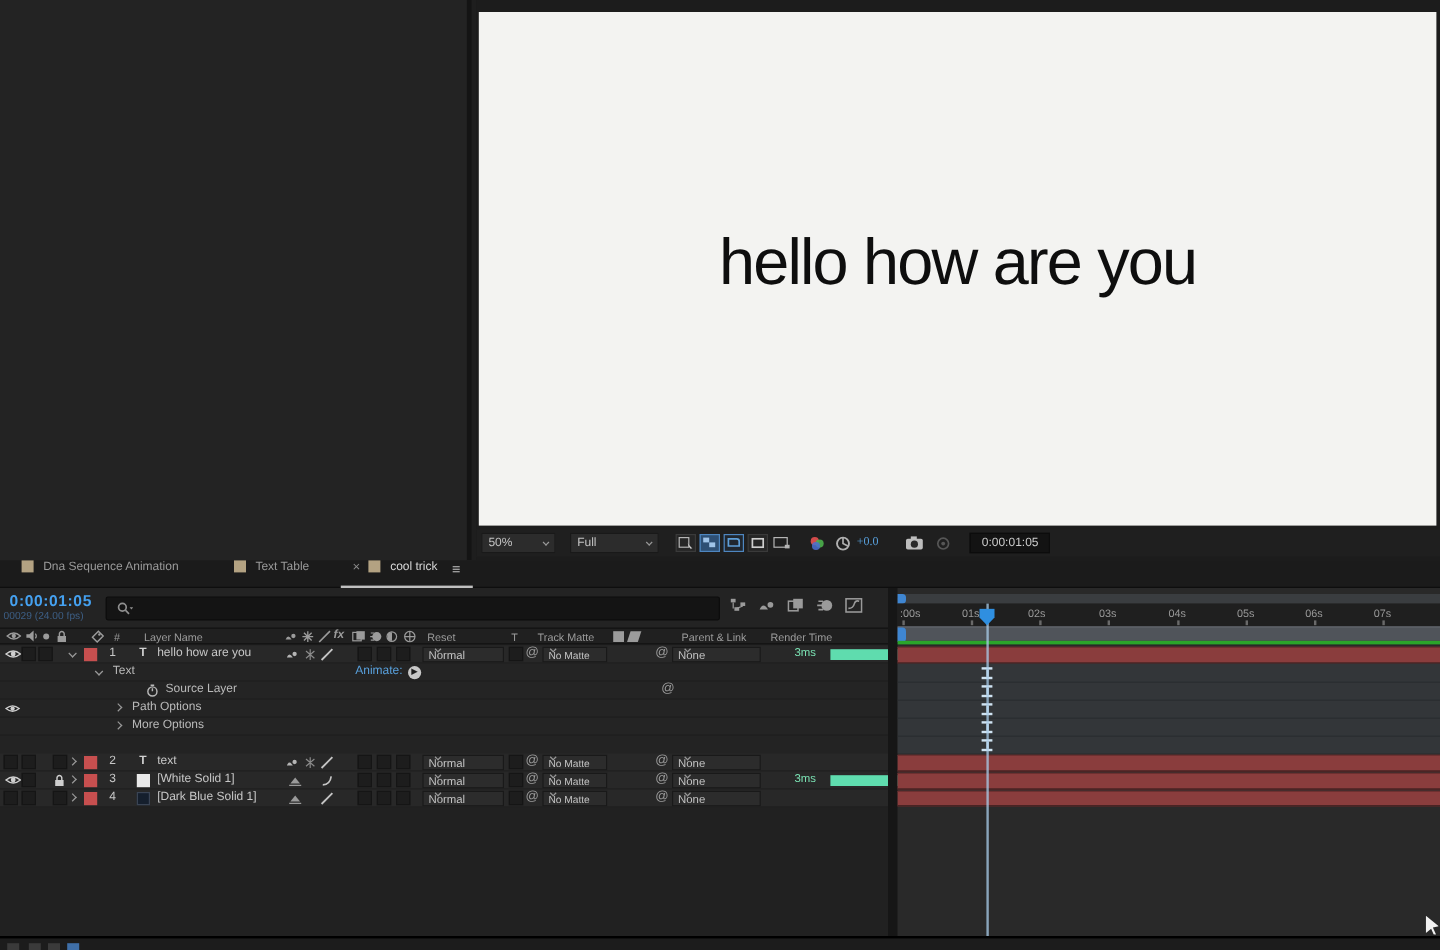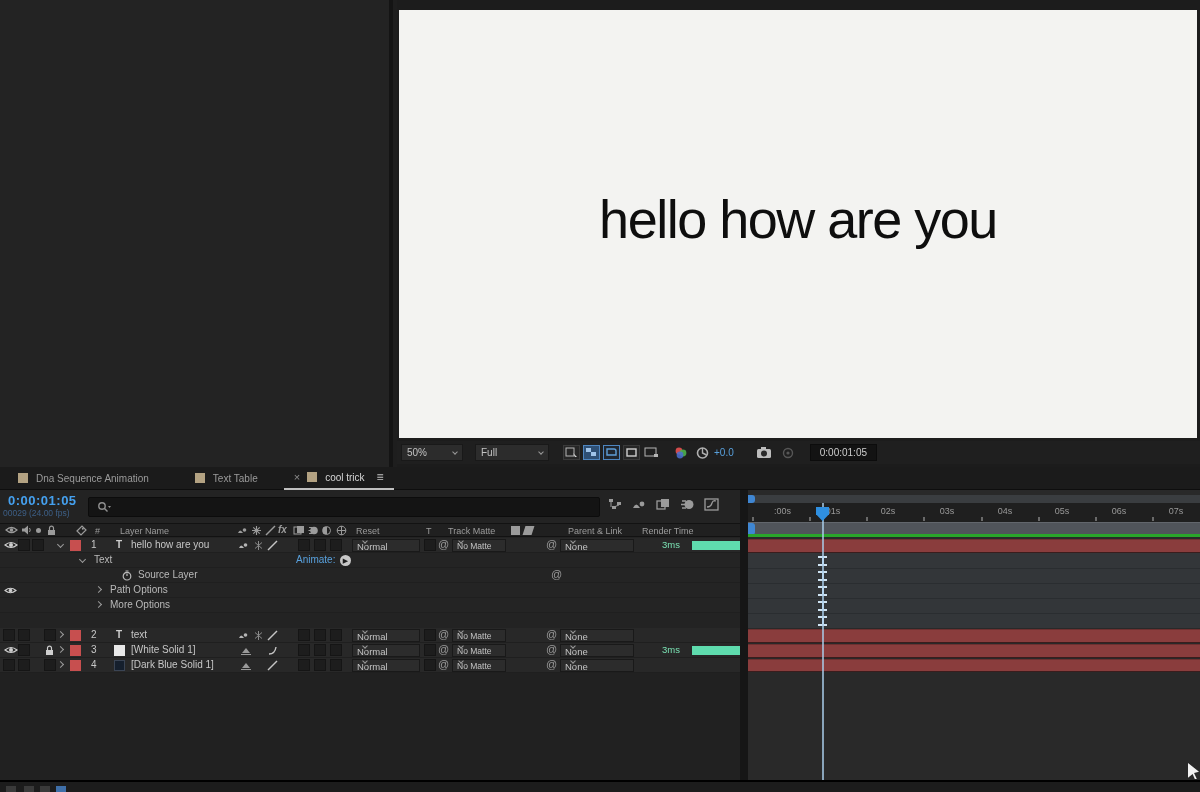--- a/index.html
+++ b/index.html
@@ -18,21 +18,21 @@
   .dd { background:#2c2c2c; border:1px solid #191919; color:#c3c3c3; font-size:10px; height:17px; display:flex; align-items:center; justify-content:space-between; padding:0 5px; }
   .caret { width:4px; height:4px; border-style:solid; border-color:#999; border-width:0 1.5px 1.5px 0; transform:rotate(45deg); margin-left:6px; margin-top:-2px; flex:none; }
   .vt-icon { width:17px; height:15px; margin-right:3px; border:1px solid #3a3a3a; background:#262626; position:relative; flex:none; }
   .vt-icon.blue { background:#2e4f74; border-color:#4e86c0; }
   .vt-icon.blueline { background:#20262e; border-color:#4e86c0; }
   .tc-box { background:#131313; border:1px solid #0c0c0c; color:#cdcdcd; font-size:10px; padding:2px 9px; }
 
   
   #timeline-panel { left:0; top:467px; width:1200px; height:325px; background:#232323; }
   .tab-bar { left:0; top:0; width:1200px; height:23px; background:#1b1b1b; border-bottom:1px solid #0e0e0e; display:flex; align-items:center; }
-  .tab { display:flex; align-items:center; height:23px; padding:0 10px; color:#9a9a9a; font-size:10px; }
+  .tab { display:flex; align-items:flex-start; height:23px; padding:0 10px; color:#9a9a9a; font-size:10px; }
   .tab .comp-icon { width:10px; height:10px; background:#b3a282; margin-right:8px; flex:none; }
   .tab.active { color:#d6d6d6; border-bottom:2px solid #c0c0c0; }
   .tab .close-x { color:#8d8d8d; margin-right:7px; font-size:11px; }
   .tab .menu-glyph { color:#c0c0c0; margin-left:12px; font-size:12px; }
 
   .tc-big { left:8px; top:26px; color:#45a1f0; font-size:13px; font-weight:bold; letter-spacing:.5px; }
   .tc-sub { left:3px; top:41px; color:#3d5f86; font-size:8.5px; }
   .search-box { left:88px; top:30px; width:512px; height:20px; background:#141414; border:1px solid #0c0c0c; border-radius:2px; display:flex; align-items:center; padding-left:8px; }
   .tl-toggle-row { left:608px; top:31px; display:flex; gap:9px; align-items:center; }
 
@@ -55,21 +55,21 @@
   .blue-lbl { color:#58a0dc; }
   .animate-btn { width:11px; height:11px; border-radius:50%; background:#c8c8c8; color:#1e1e1e; font-size:7px; line-height:11px; text-align:center; top:2px !important; }
 
   .tl-divider { left:740px; top:23px; width:8px; height:757px; background:#161616; }
 
   
   .track-bg   { left:748px; top:23px; width:452px; height:757px; background:#292929; }
   .navigator  { left:748px; top:28px; width:452px; height:8px;  background:#3a3d40; }
   .nav-handle { width:7px; height:8px; background:#3f86d2; border-radius:0 3px 3px 0; }
   .ruler      { left:748px; top:36px; width:452px; height:19px; background:#1f1f1f; color:#999; font-size:9px; }
-  .ruler .rlabel { position:absolute; top:3px; transform:translateX(-50%);margin-left:24px; }
+  .ruler .rlabel { position:absolute; top:3px; transform:translateX(-50%); }
   .ruler .rtick  { position:absolute; bottom:1px; width:1.5px; height:4px; background:#6a6a6a; }
   .workarea   { left:748px; top:55px; width:452px; height:12px; background:#50545a; border-top:1px solid #62666c; }
   .wa-handle  { width:7px; height:12px; background:#3f86d2; border-radius:0 3px 3px 0; }
   .cacheline  { left:748px; top:67px; width:452px; height:3px; background:#2aa52a; }
   .bar { left:748px; width:452px; height:14px; background:#8a3d3d; border-top:1px solid #6e3030; border-bottom:1px solid #3a1d1d; }
   .prop-track { left:748px; top:86px; width:452px; height:75px; background:#333639; }
   .prop-track .hline { position:absolute; left:0; width:100%; height:1px; background:#2a2d30; }
   .ibeam { position:absolute; width:9px; height:10px; border-top:2px solid #cfe3f2; border-bottom:2px solid #cfe3f2; }
   .ibeam::before { content:""; position:absolute; left:3.5px; top:0; width:2px; height:6px; background:#cfe3f2; }
   .playhead-line { left:822px; top:36px; width:1.5px; height:744px; background:rgba(170,205,235,.75); }
@@ -129,21 +129,21 @@
           </svg>
       </div>
       <div class="vt-icon" style="border:none;background:none">
         <svg width="17" height="15" viewBox="0 0 17 15">
             <rect x="2" y="3" width="11" height="8" fill="none" stroke="#b5b5b5"></rect>
             <rect x="11" y="9" width="4" height="3" fill="#b5b5b5"></rect>
           </svg>
       </div>
     </div>
 
-    <div style="display:flex; align-items:center; margin-left:10px;">
+    <div style="display:flex; align-items:flex-start; margin-left:10px;font-family:Liberation Serif, serif;">
       <svg width="16" height="14" viewBox="0 0 16 14">
           <circle cx="6" cy="5" r="3.4" fill="#d24b4b"></circle>
           <circle cx="10" cy="7" r="3.4" fill="#4bb04b" opacity=".9"></circle>
           <circle cx="7" cy="9" r="3.4" fill="#4b6fd2" opacity=".85"></circle>
         </svg>
       <svg width="15" height="14" viewBox="0 0 15 14" style="margin-left:6px">
           <circle cx="7.5" cy="7" r="5" fill="none" stroke="#b0b0b0" stroke-width="1.6"></circle>
           <path d="M7.5 2 v5 l4 2" fill="none" stroke="#b0b0b0" stroke-width="1.4"></path>
         </svg>
       <span class="blue-lbl" style="font-size:10px; margin-left:4px">+0.0</span>

